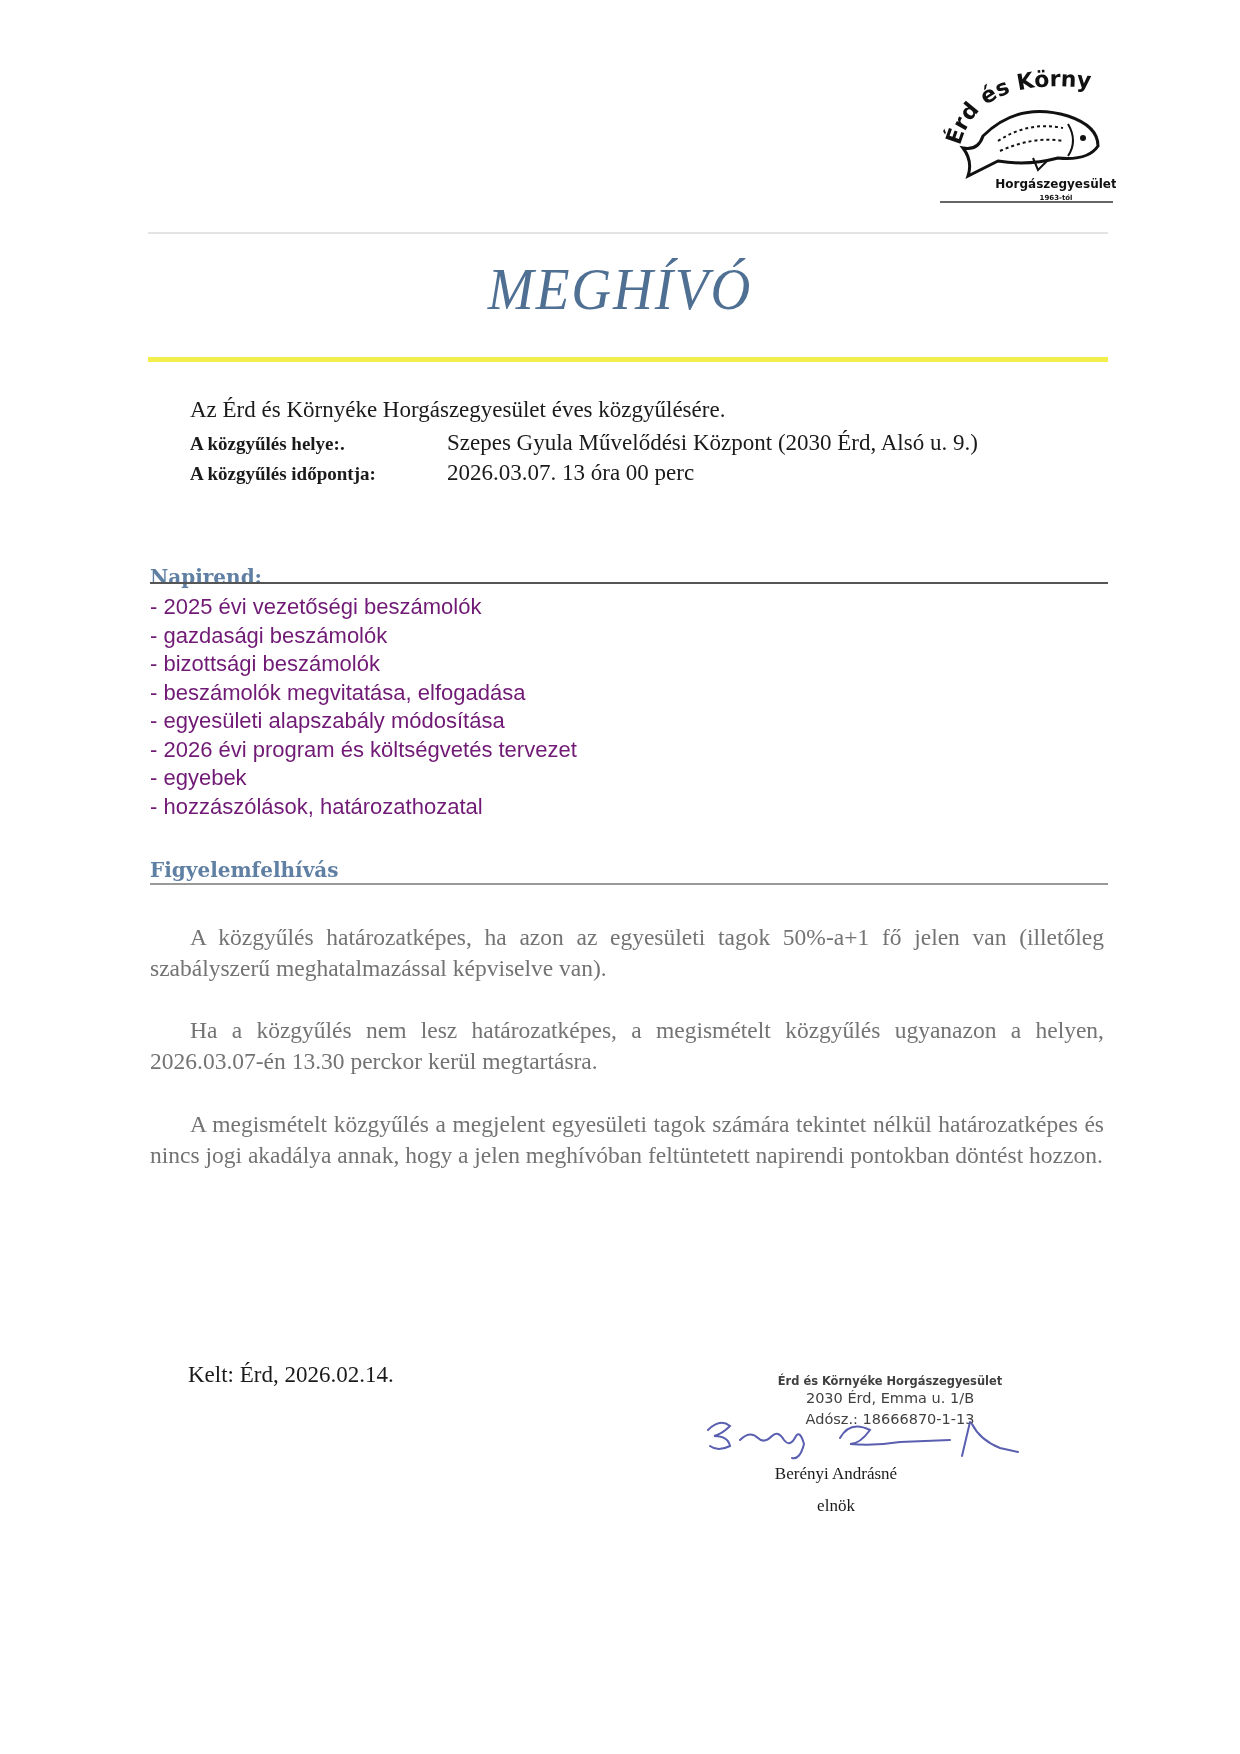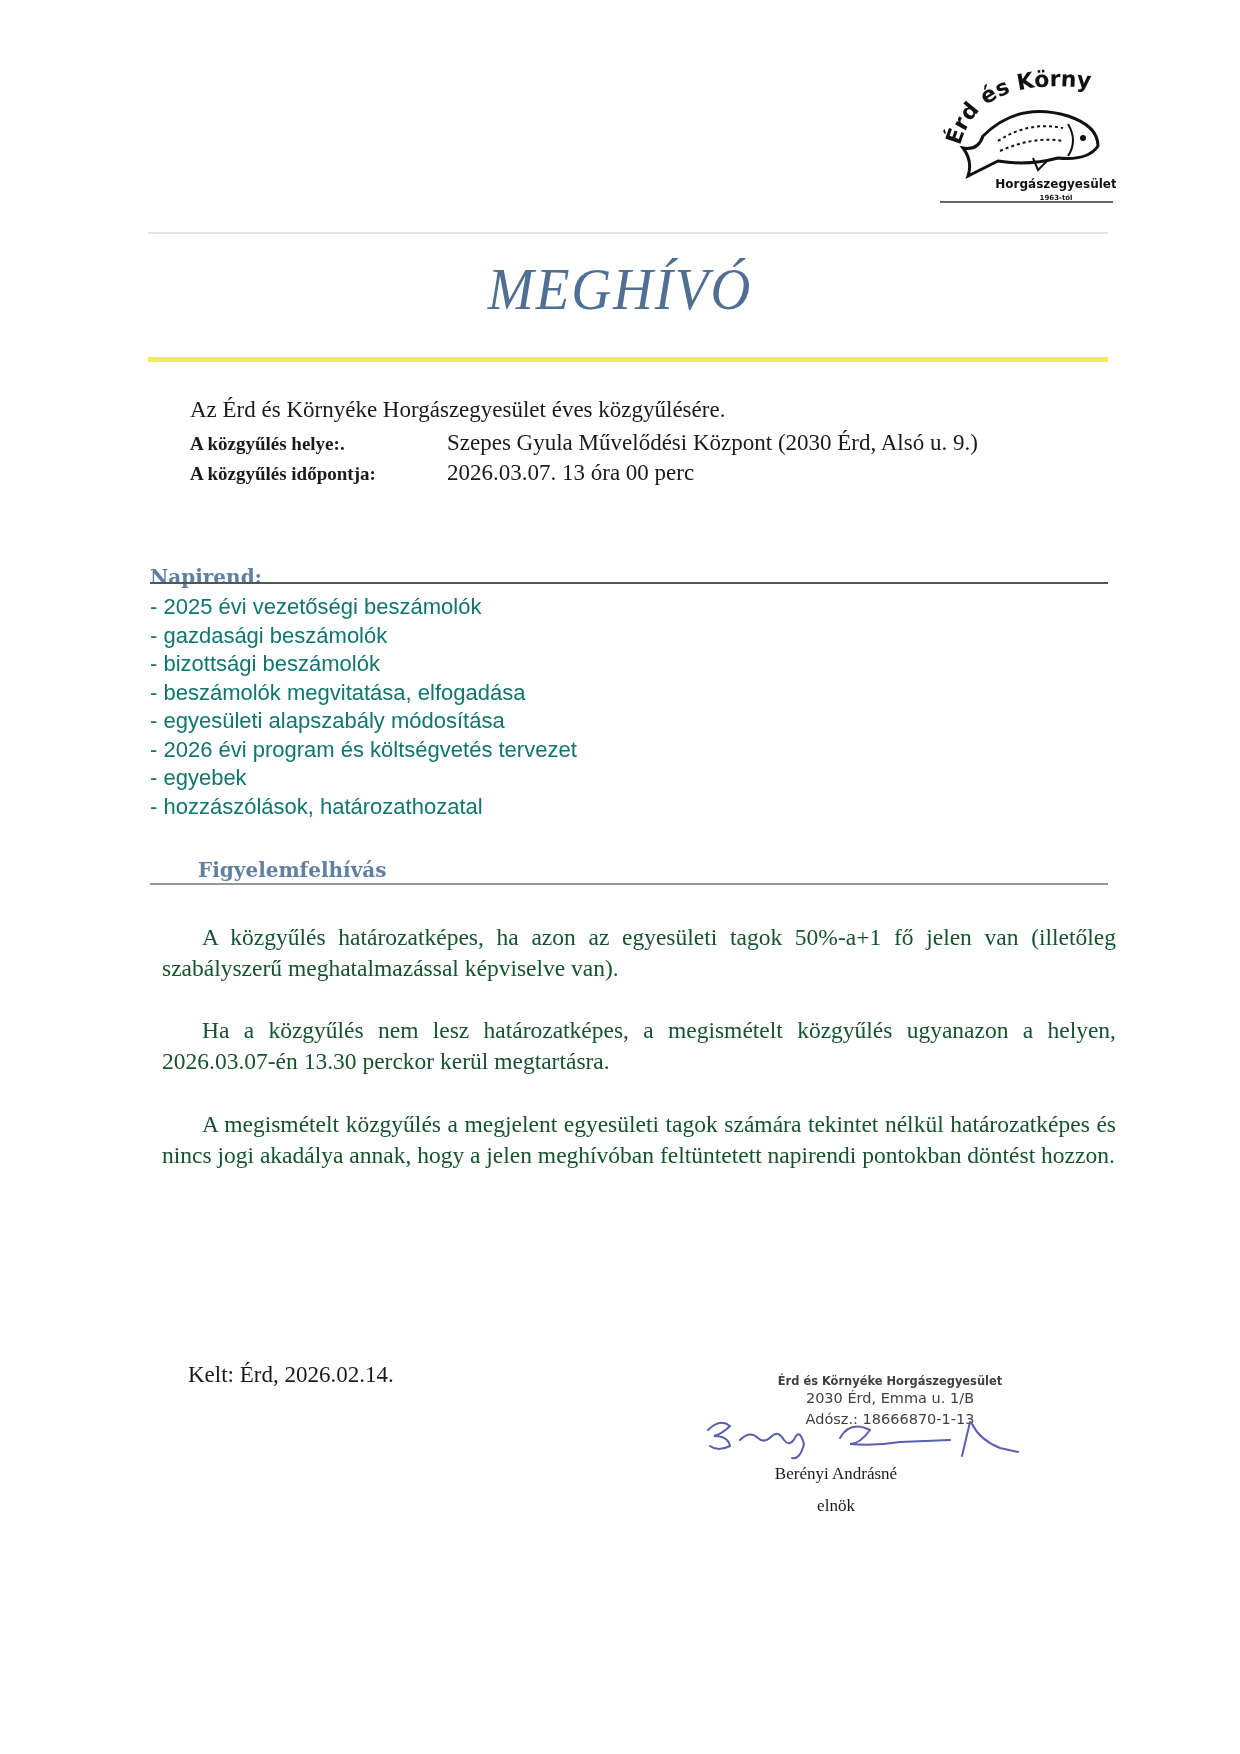--- a/index.html
+++ b/index.html
@@ -19,28 +19,28 @@
     .info-row { position: absolute; left: 190px; font-size: 23px; display: flex; }
     .info-label { width: 257px; font-weight: bold; font-size: 19px; padding-top: 3px; }
     .info-row.r1 { top: 430px; }
     .info-row.r2 { top: 460px; }
 
     .section-heading { position: absolute; left: 150px; font-family: "DejaVu Serif", serif; font-weight: bold;
                        color: #5f7fa3; font-size: 20px; }
     .section-rule { position: absolute; left: 150px; width: 958px; height: 2px; background: #555; }
     .h-napirend { top: 554px; margin-top: 11px; }
     .r-napirend { top: 582px; }
-    .h-figyelem { top: 858px; margin-left: 48px; }
+    .h-figyelem { top: 858px; }
     .r-figyelem { top: 883px; background: #999; }
 
     .agenda { position: absolute; left: 150px; top: 593px; margin: 0; padding: 0; list-style: none;
-              font-family: "Liberation Sans", "DejaVu Sans", sans-serif; font-size: 22px; line-height: 28.5px; color: #0f766e; }
+              font-family: "Liberation Sans", "DejaVu Sans", sans-serif; font-size: 22px; line-height: 28.5px; color: #701a75; }
 
-    .para { position: absolute; left: 162px; width: 954px; font-size: 23.5px; line-height: 31px;
-            text-align: justify; text-indent: 40px; color: #14532d; }
+    .para { position: absolute; left: 150px; width: 954px; font-size: 23.5px; line-height: 31px;
+            text-align: justify; text-indent: 40px; color: #737373; }
     .p1 { top: 898px; }
     .p2 { top: 991px; }
     .p3 { top: 1085px; }
 
     .kelt { position: absolute; left: 188px; top: 1362px; font-size: 23px; }
 
     .stamp { position: absolute; left: 740px; top: 1373px; width: 300px; text-align: center;
              font-family: "DejaVu Sans", sans-serif; color: #404040; }
     .stamp .org { font-weight: bold; font-size: 13px; transform: scaleX(0.88); }
     .stamp .line { font-size: 14.5px; line-height: 21px; }

